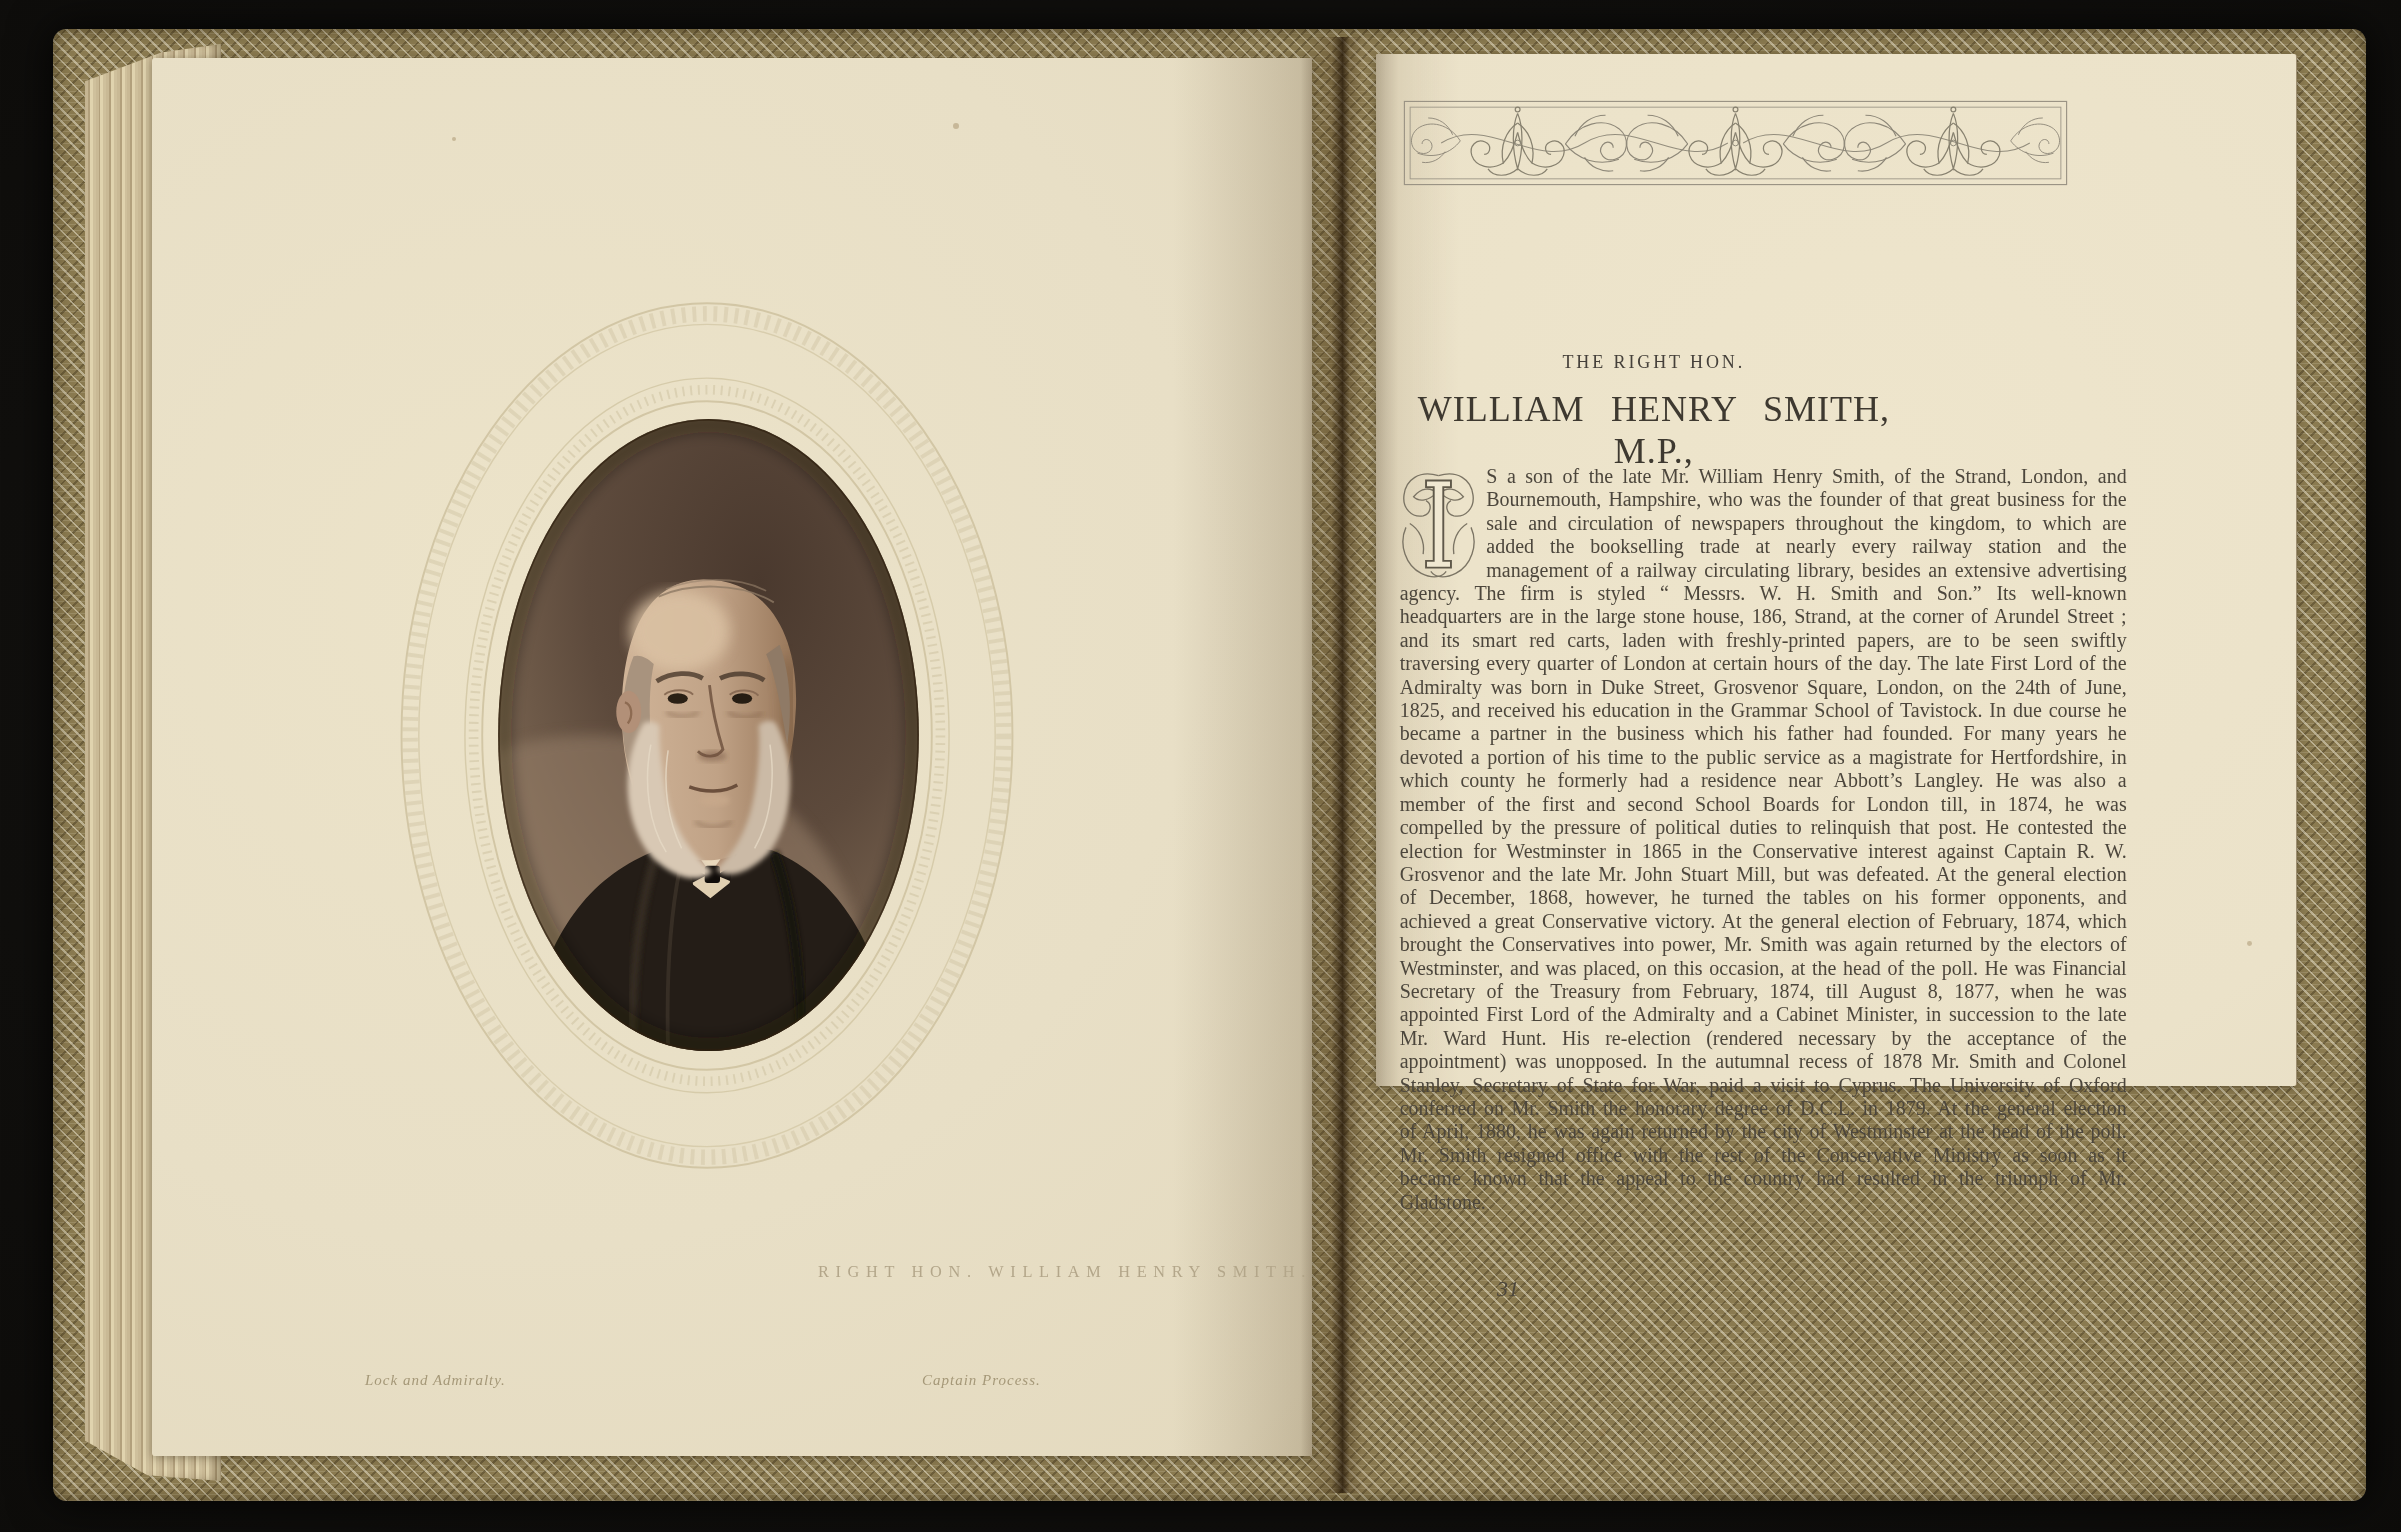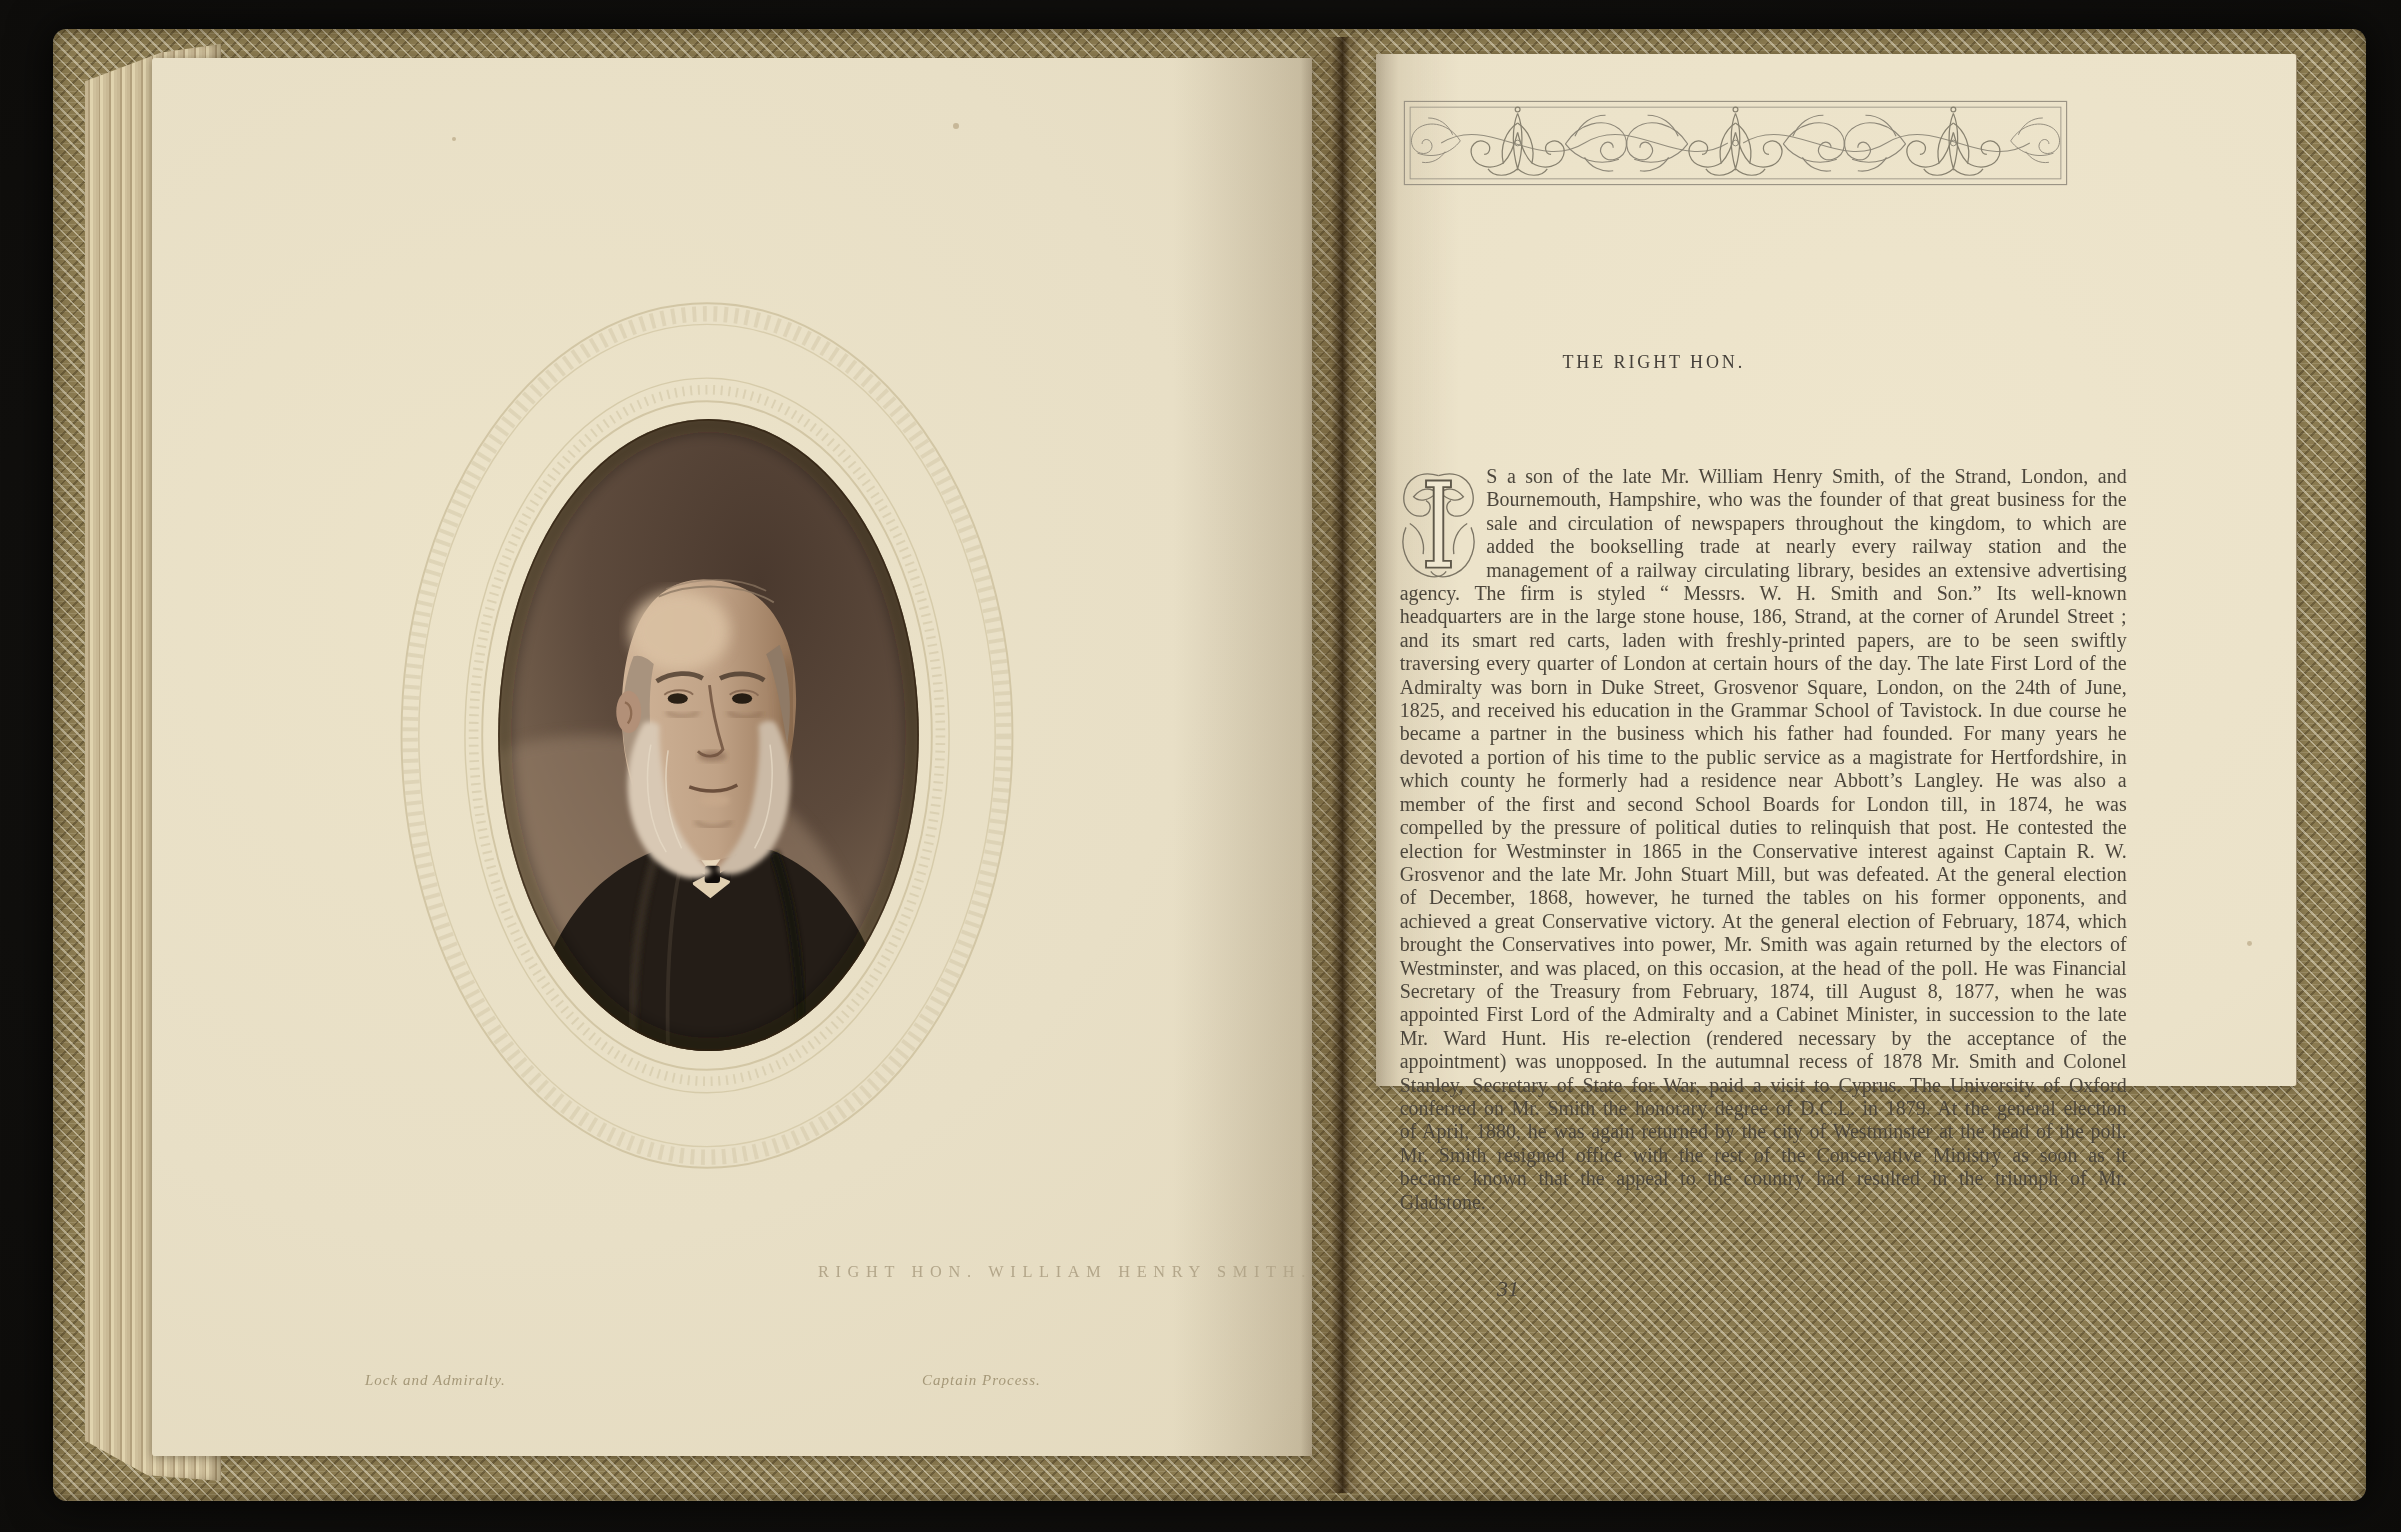--- a/index.html
+++ b/index.html
@@ -181,20 +181,21 @@
         <use href="#scroll" transform="translate(60,6) scale(-0.8,0.8)"></use>
         <use href="#scroll" transform="translate(636,6) scale(0.8,0.8)"></use>
         <circle cx="120" cy="45" r="3" fill="none" stroke="#8d8778"></circle>
         <circle cx="348" cy="45" r="3" fill="none" stroke="#8d8778"></circle>
         <circle cx="576" cy="45" r="3" fill="none" stroke="#8d8778"></circle>
       </g>
     </svg>
 
     <div class="headings">
       <div class="kicker">THE RIGHT HON.</div>
+      <div class="title">WILLIAM HENRY SMITH, M.P.,</div>
     </div>
 
     <div class="bodytext">
       <svg class="dropcap" viewBox="0 0 80 118">
         <g stroke="#7b7464" fill="none" stroke-width="1.4">
           <path d="M40,8 C20,2 6,12 4,28 C2,42 12,52 24,50 C32,48 34,38 27,34"></path>
           <path d="M40,8 C60,2 74,12 76,28 C78,42 68,52 56,50 C48,48 46,38 53,34"></path>
           <path d="M6,62 C-2,80 6,102 22,110 C34,116 44,114 48,108"></path>
           <path d="M74,62 C82,80 74,102 58,110 C46,116 36,114 32,108"></path>
           <path d="M10,58 C20,64 26,76 24,90"></path>

